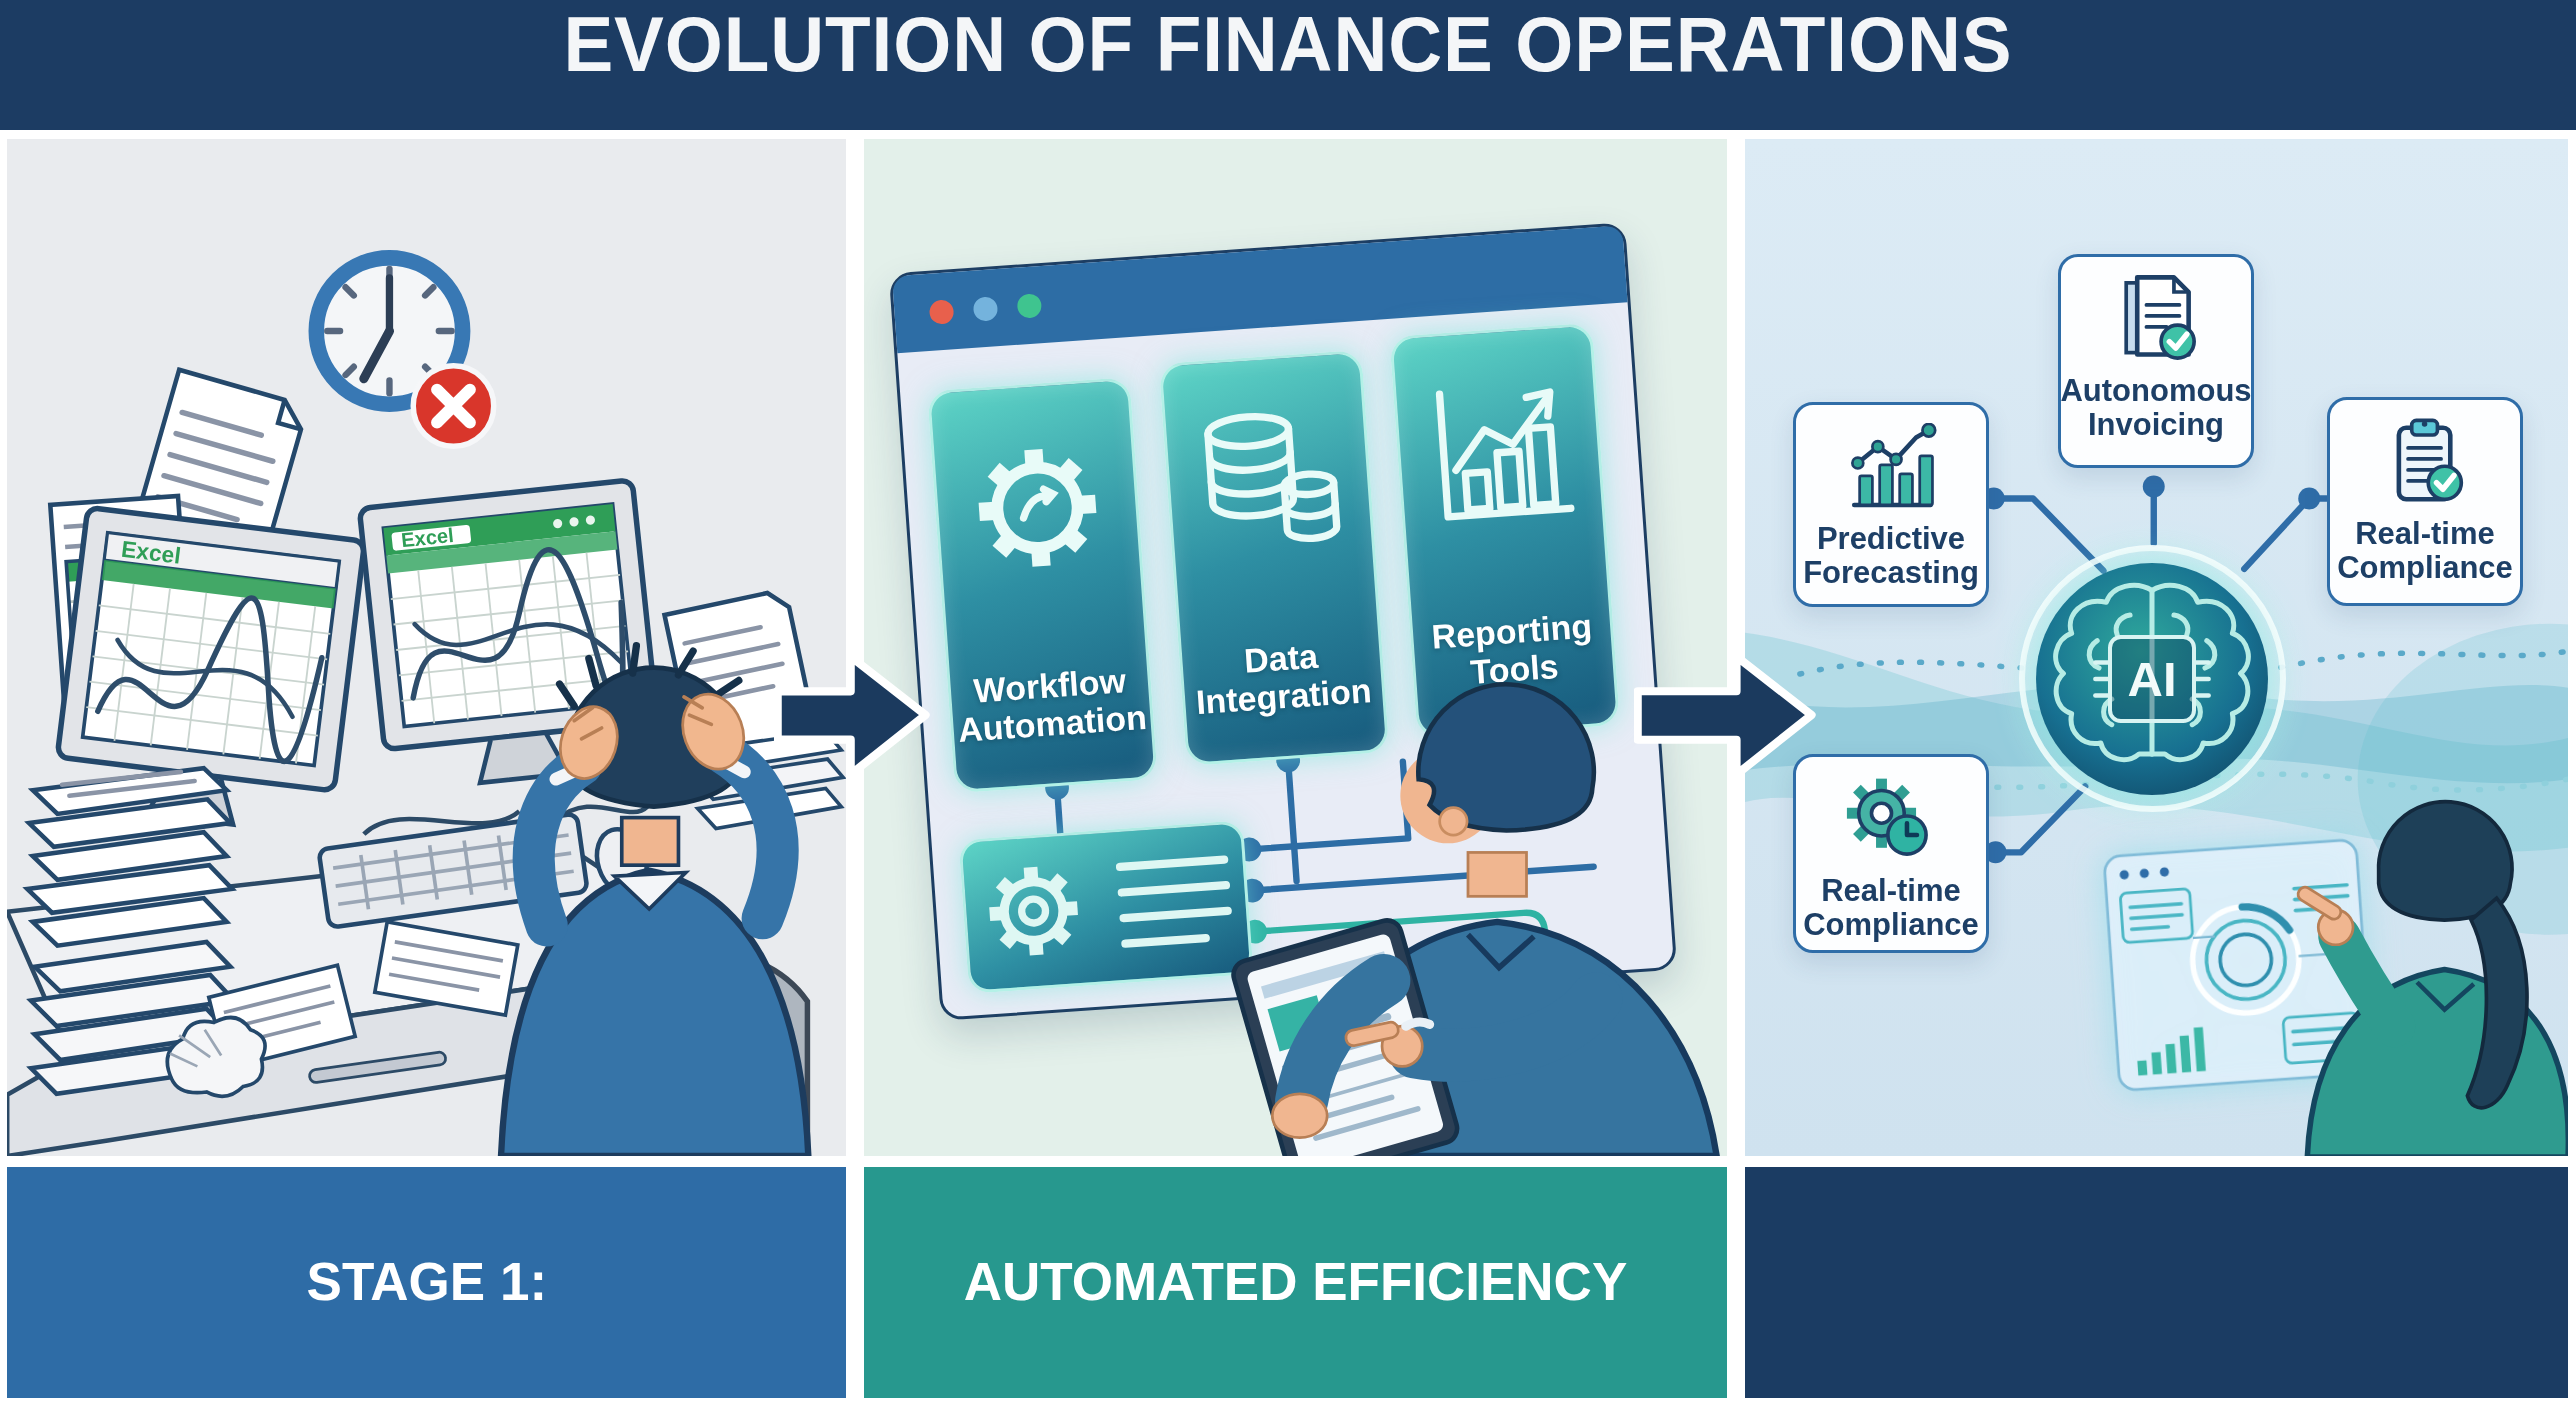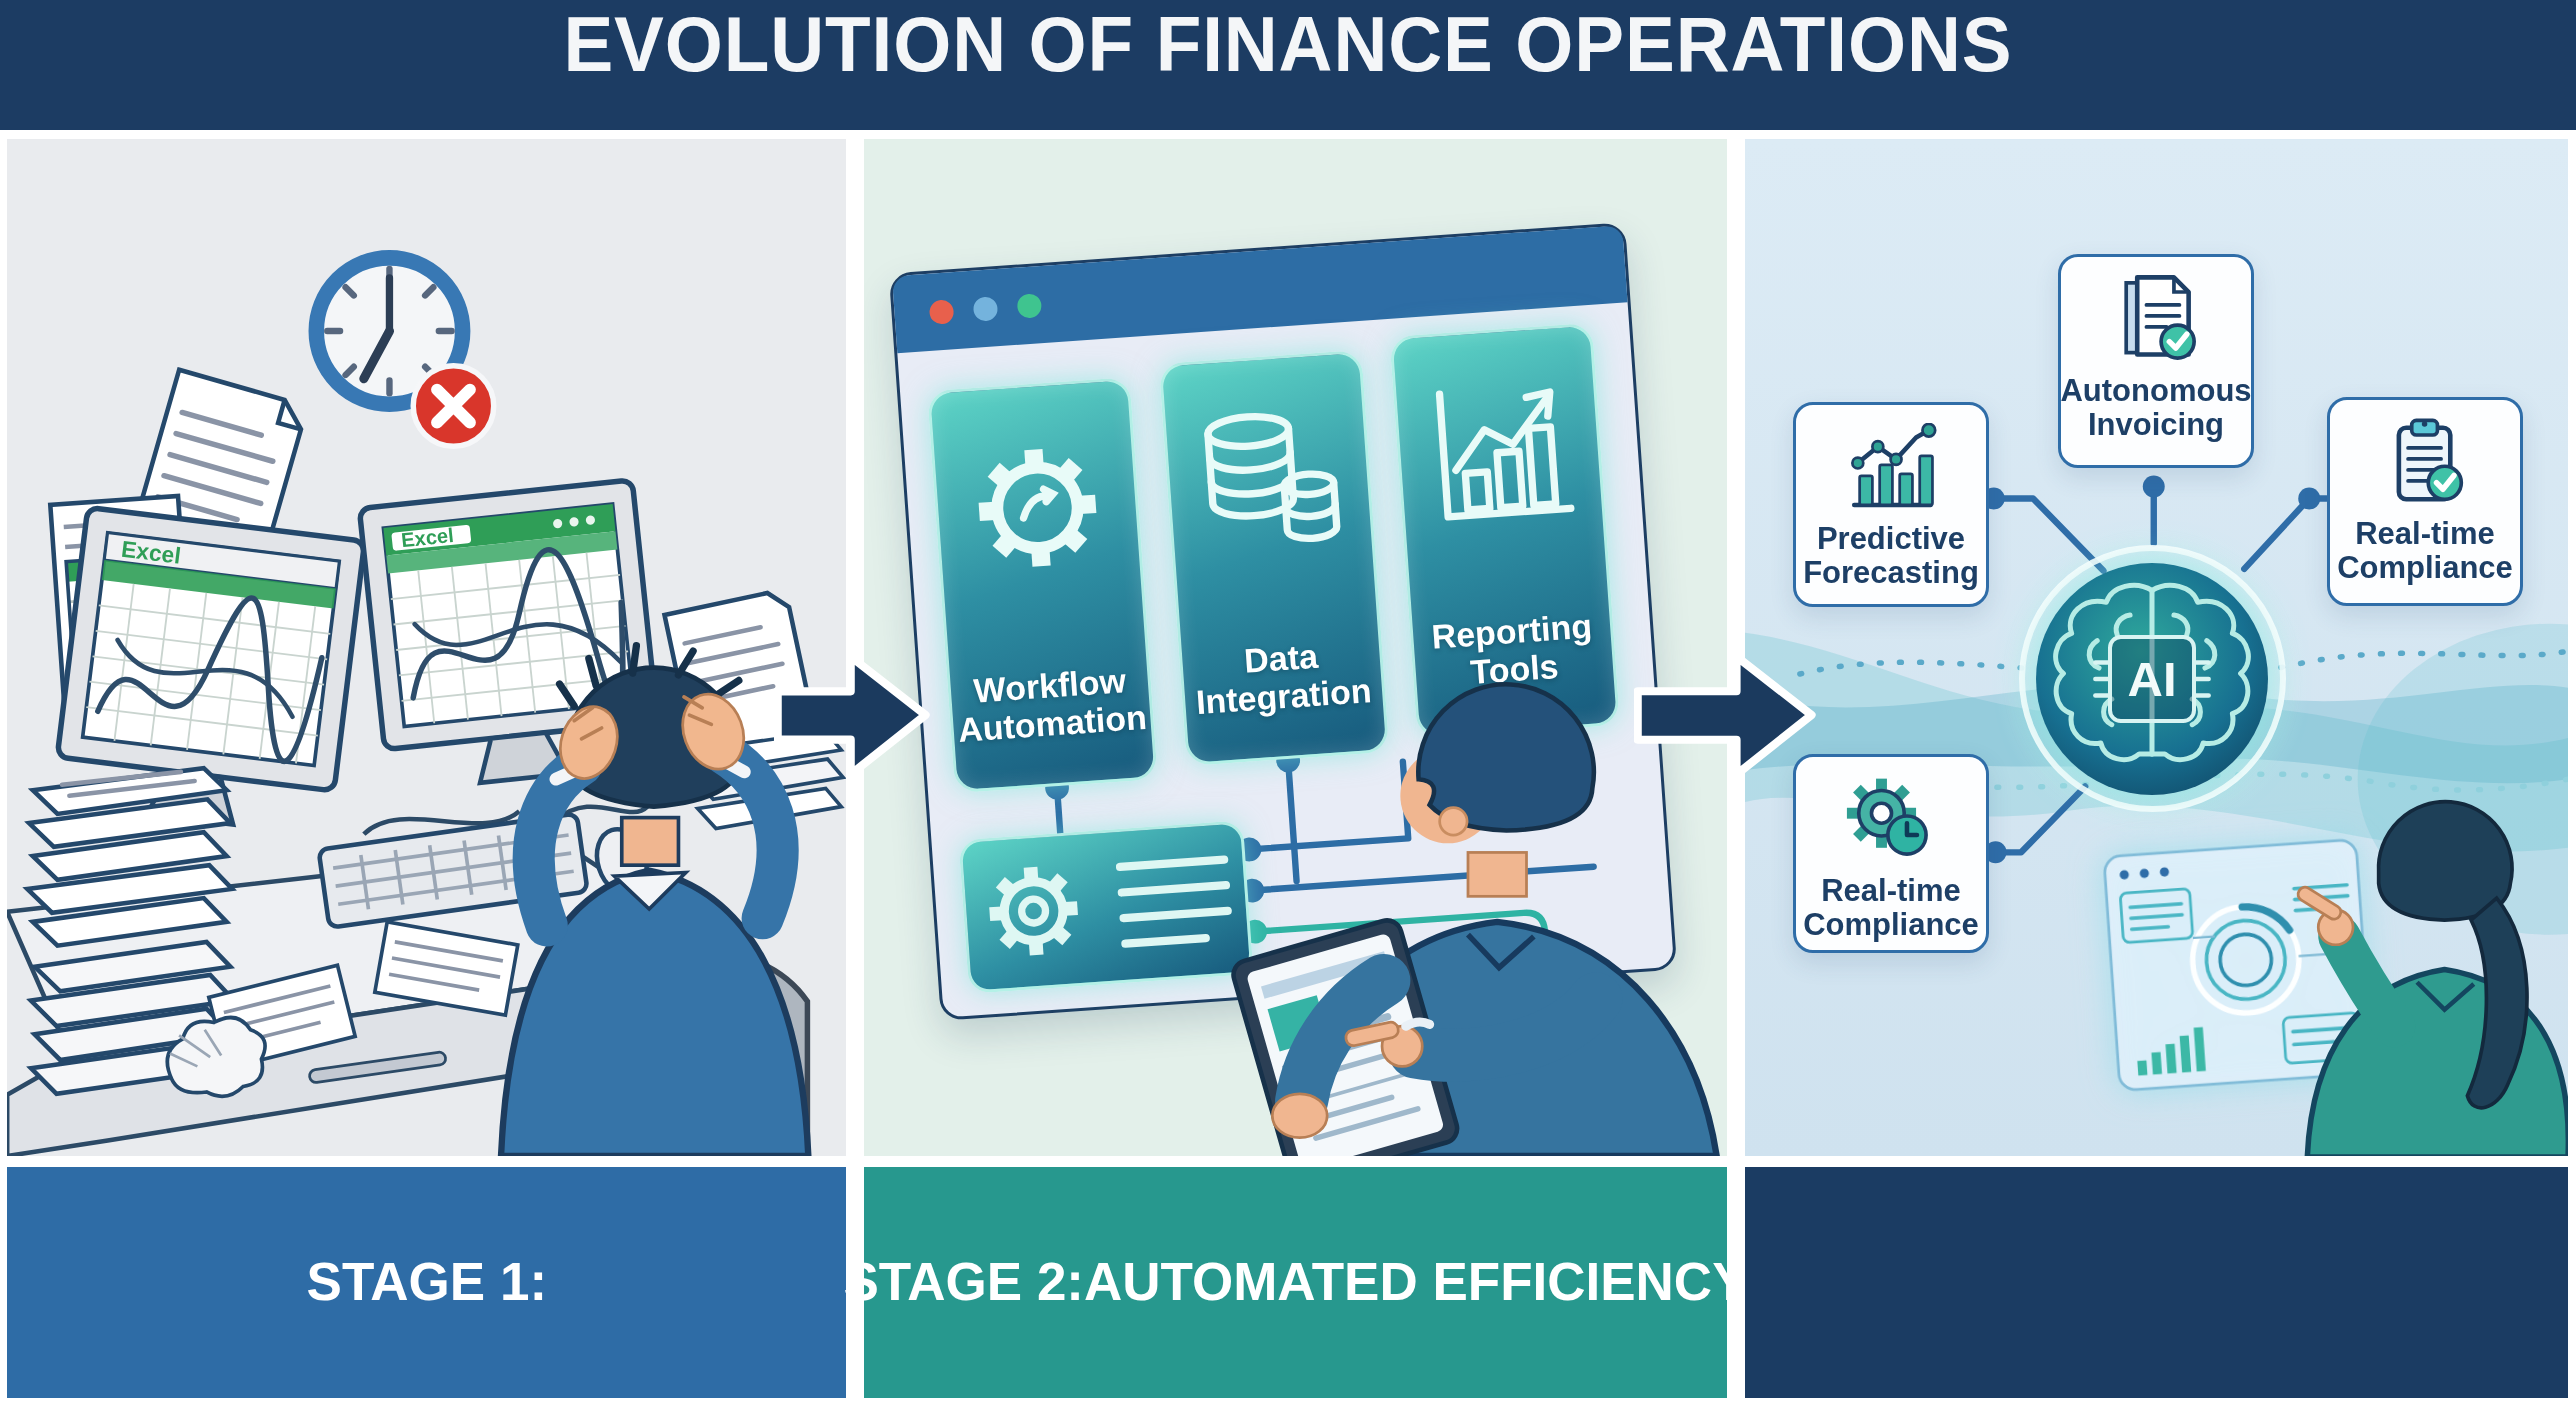--- a/index.html
+++ b/index.html
@@ -659,20 +659,19 @@
     <polygon points="4,46 84,46 84,8 166,72 84,137 84,99 4,99" fill="#1b3a5e" stroke="#ffffff" stroke-width="9" stroke-linejoin="round"></polygon>
   </svg>
   <svg class="arrow arrow2" width="183" height="133" viewBox="0 0 200 145">
     <polygon points="4,46 112,46 112,8 194,72 112,137 112,99 4,99" fill="#1b3a5e" stroke="#ffffff" stroke-width="9" stroke-linejoin="round"></polygon>
   </svg>
 
   <div class="footer f1">
     <div>STAGE 1:</div>
   </div>
   <div class="footer f2">
-    <div>STAGE 2:</div>
     <div>AUTOMATED EFFICIENCY</div>
   </div>
   <div class="footer f3">
   </div>
 
 </div>
 
 
 </body></html>

